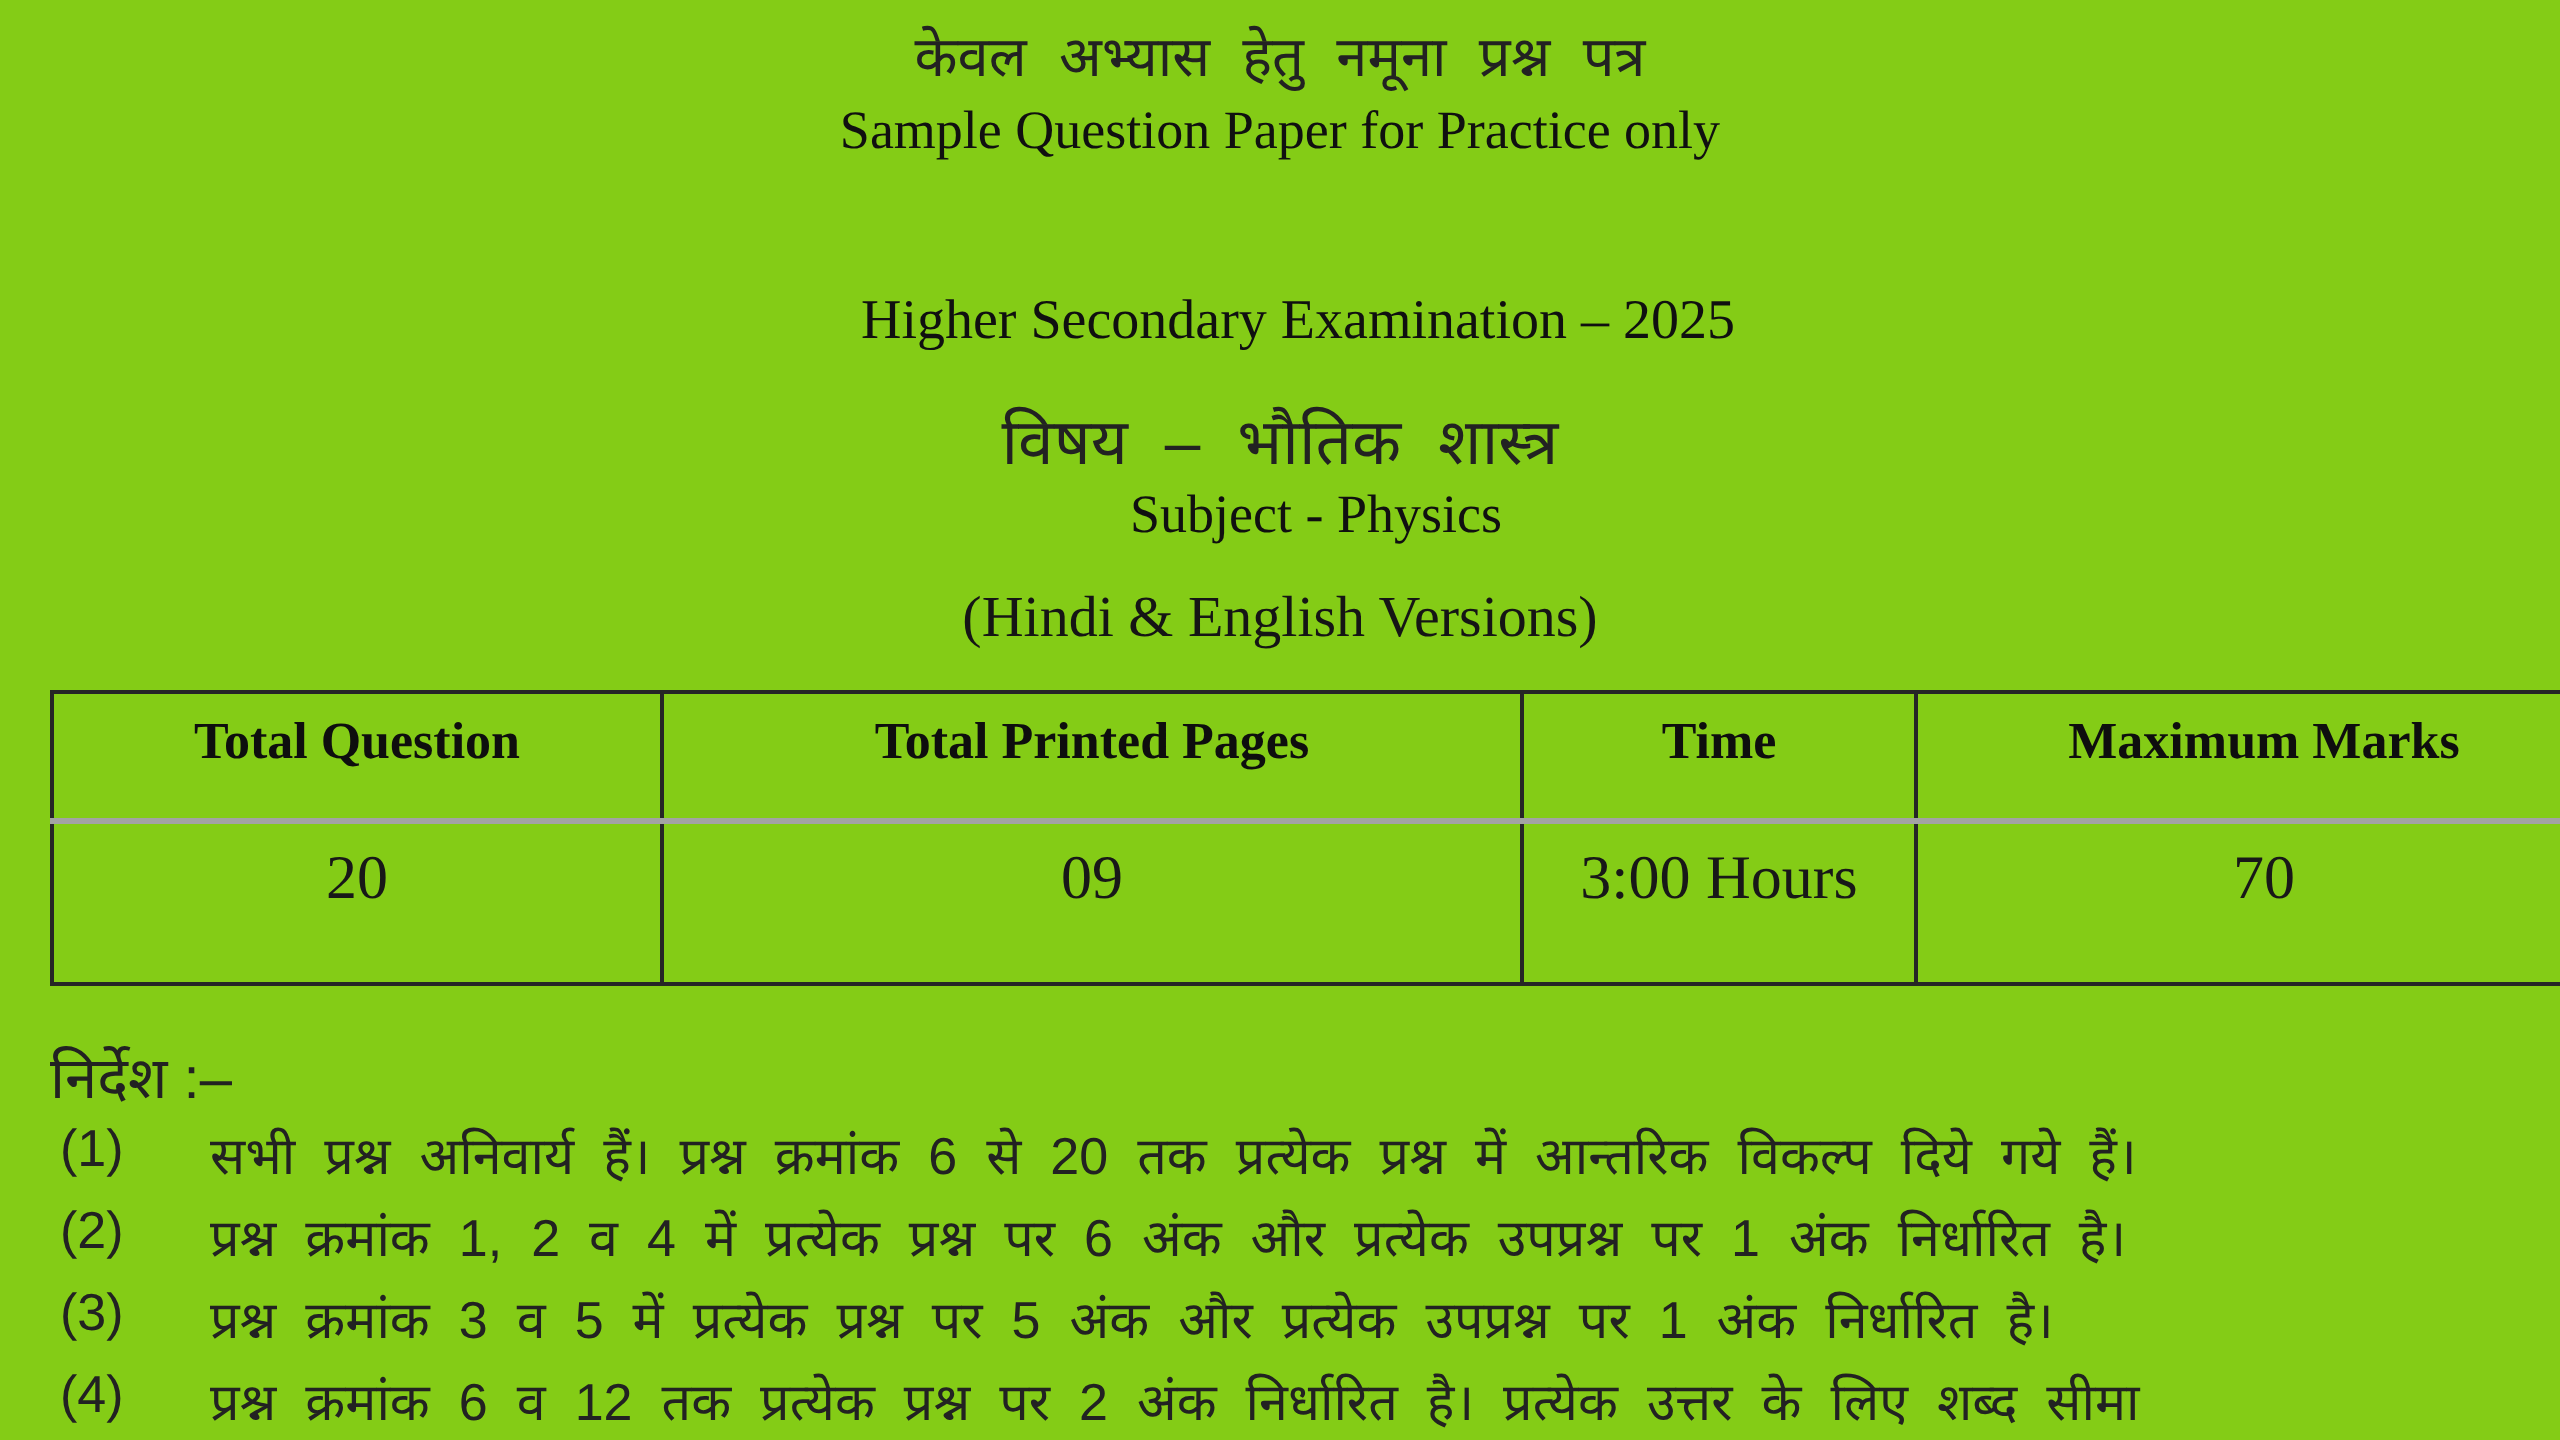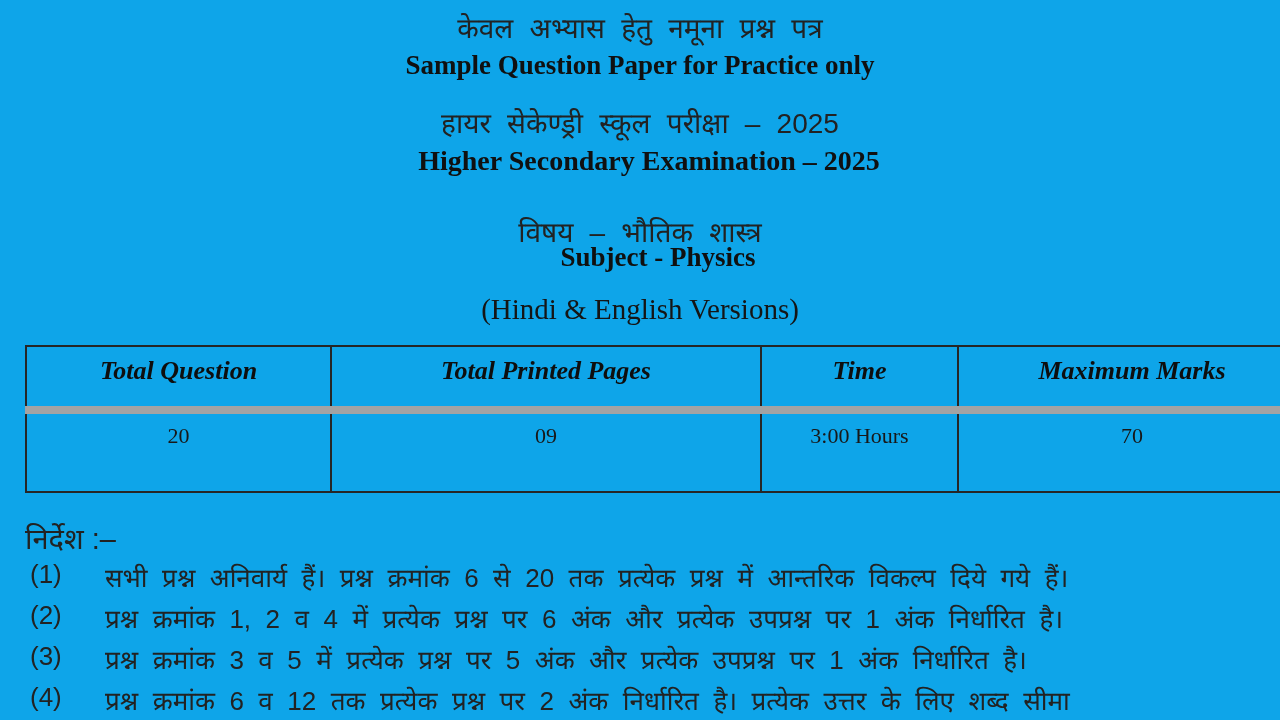--- a/index.html
+++ b/index.html
@@ -2,85 +2,84 @@
 <html lang="hi"><head>
 <meta charset="utf-8">
 <style>
   * { margin: 0; padding: 0; box-sizing: border-box; }
   html, body { background: #e8e8e8; }
   .page {
     position: relative;
     width: 1280px;
     height: 720px;
     margin: 0 auto;
-    background: #0ea5e9;
+    background: #84cc16;
     color: #1c1c1c;
     overflow: hidden;
     font-family: "Liberation Serif", serif;
   }
   .center-line {
     position: absolute;
     left: 0;
     width: 100%;
     text-align: center;
     white-space: nowrap;
   }
   .hi {
     font-family: "Liberation Sans", sans-serif;
     font-weight: 400;
     color: #222;
     word-spacing: 0.30em;
   }
   .en-bold {
     font-family: "Liberation Serif", serif;
-    font-weight: 700;
+    font-weight: 400;
     color: #101010;
   }
   .en-reg {
     font-family: "Liberation Serif", serif;
     font-weight: 400;
     color: #151515;
   }
   .t-hi-title   { top: 8px;   font-size: 28px; }
   .t-en-title   { top: 50px;  font-size: 27px; }
   .t-hi-exam    { top: 103px; font-size: 28px; }
   .t-en-exam    { top: 145px; font-size: 28px; padding-left: 18px; }
-  .t-hi-subject { top: 212px; font-size: 28px; }
+  .t-hi-subject { top: 198px; font-size: 32px; }
   .t-en-subject { top: 242px; font-size: 27px; padding-left: 36px; }
   .t-versions   { top: 293px; font-size: 29px; }
 
   table.info {
     position: absolute;
     left: 25px;
     top: 345px;
     width: 1228px;
     height: 132px;
     border-collapse: collapse;
     table-layout: fixed;
   }
   table.info td {
     border: 2px solid #262626;
     text-align: center;
     vertical-align: top;
     padding-top: 9px;
   }
   table.info tr.hdr td {
     height: 64px;
-    border-bottom: 8px solid #a3a3a3;
+    border-bottom: 3px solid #a3a3a3;
     font-family: "Liberation Serif", serif;
     font-weight: 700;
     font-size: 26px;
     color: #0e0e0e;
-    font-style: italic;
   }
   table.info tr.val td {
     height: 82px;
     font-family: "Liberation Serif", serif;
     font-weight: 400;
-    font-size: 22px;
+    font-size: 31px;
     color: #181818;
   }
   .col1 { width: 305px; }
   .col2 { width: 430px; }
   .col3 { width: 197px; }
   .col4 { width: 348px; margin-left: 37px; }
 
   .instructions-heading {
     position: absolute;
     left: 25px;
@@ -117,21 +116,20 @@
   .r4 { top: 682px; }
 </style>
 </head>
 <body>
 
 <div class="page">
 
   <div class="center-line hi t-hi-title">केवल अभ्यास हेतु नमूना प्रश्न पत्र</div>
   <div class="center-line en-bold t-en-title">Sample Question Paper for Practice only</div>
 
-  <div class="center-line hi t-hi-exam">हायर सेकेण्ड्री स्कूल परीक्षा – 2025</div>
   <div class="center-line en-bold t-en-exam">Higher Secondary Examination – 2025</div>
 
   <div class="center-line hi t-hi-subject">विषय – भौतिक शास्त्र</div>
   <div class="center-line en-bold t-en-subject">Subject - Physics</div>
 
   <div class="center-line en-reg t-versions">(Hindi &amp; English Versions)</div>
 
   <table class="info">
     <tbody>
         <tr class="hdr">

